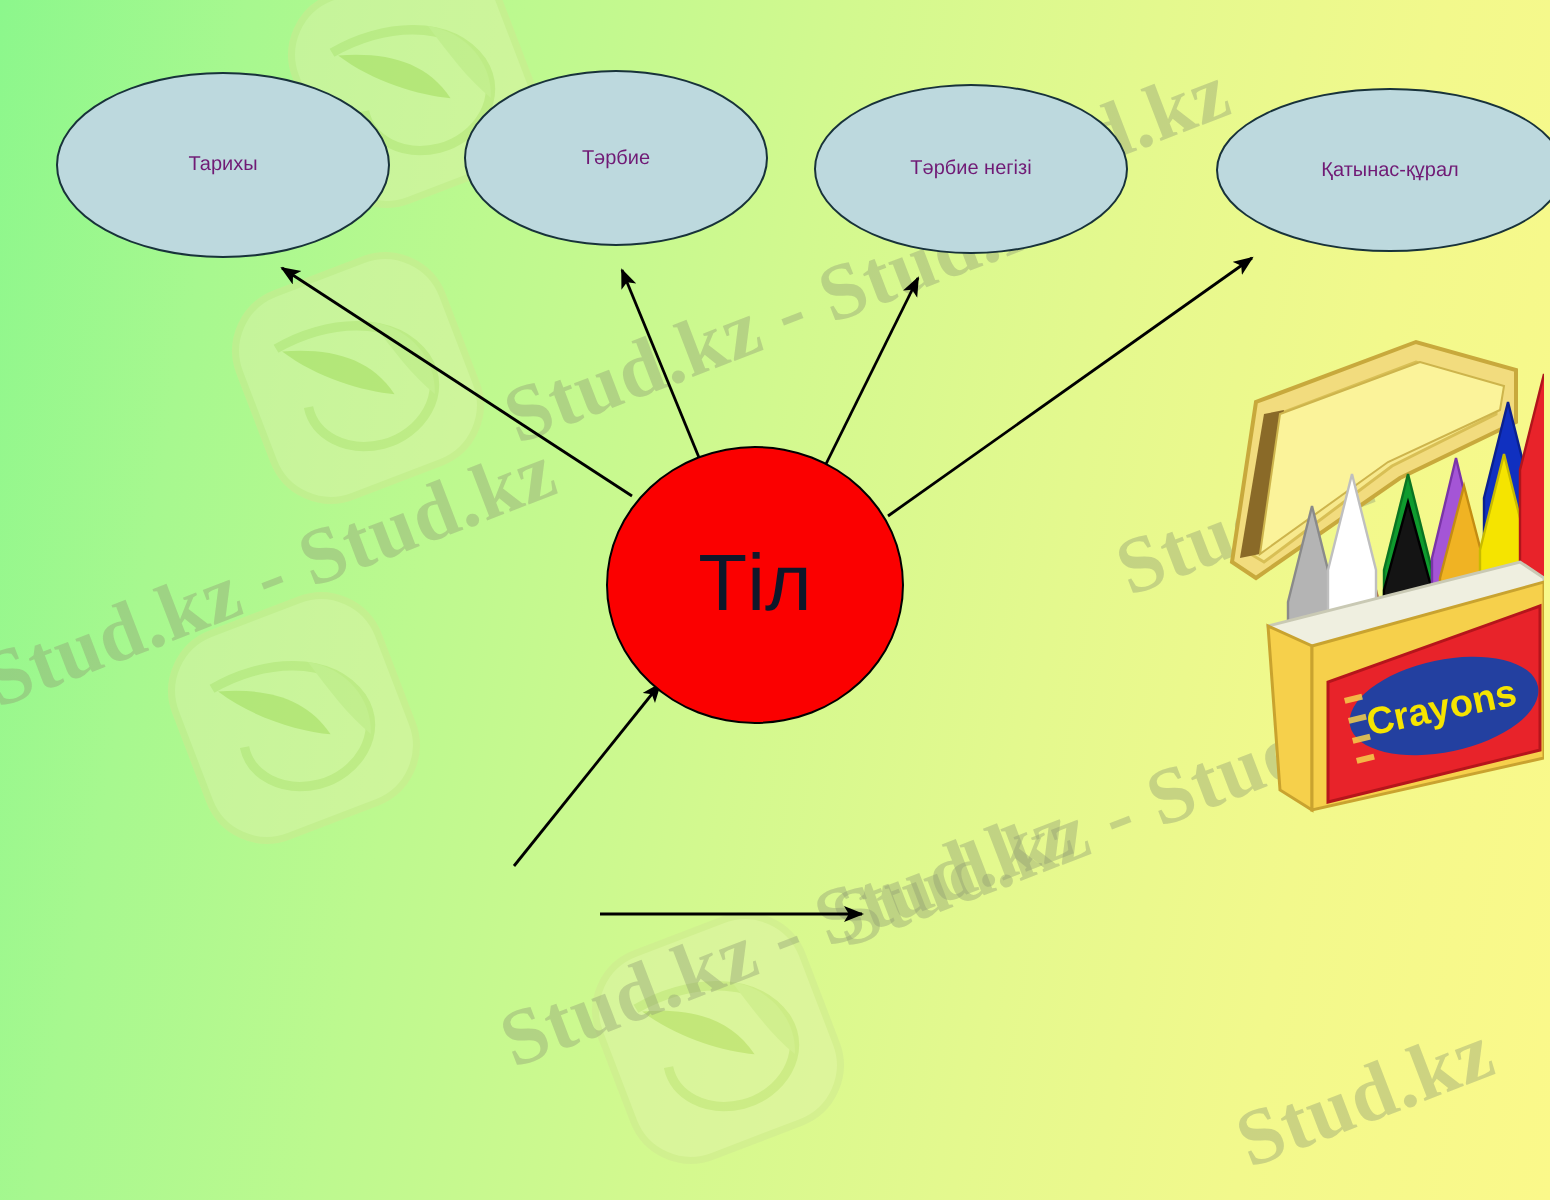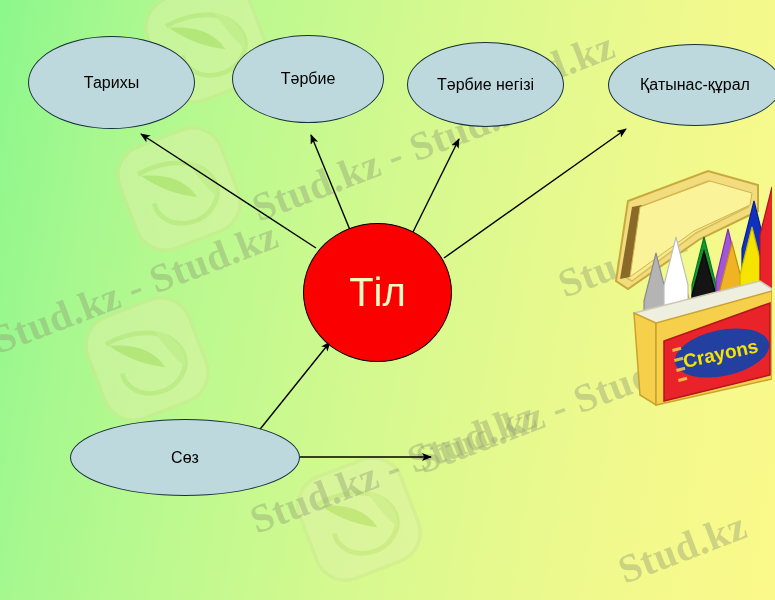--- a/index.html
+++ b/index.html
@@ -61,34 +61,34 @@
   }
   .node {
     position: absolute;
     box-sizing: border-box;
     display: flex;
     align-items: center;
     justify-content: center;
     border-radius: 50%;
     border: 1.3px solid #18323a;
     background: #bdd9de;
-    color: #000000;
-    font-size: 16px;
+    color: #701a75;
+    font-size: 10px;
     white-space: nowrap;
   }
   .node-center {
     position: absolute;
     box-sizing: border-box;
     display: flex;
     align-items: center;
     justify-content: center;
     border-radius: 50%;
     border: 1.3px solid #000;
     background: #fb0000;
-    color: #fef9c3;
+    color: #0f172a;
     font-size: 40px;
   }
   .clip-right {
     overflow: visible;
   }
 
   
   .crayons {
     position: absolute;
     z-index: 4;
@@ -216,23 +216,20 @@
     </div>
 
     <div class="node" style="left:407px; top:42px; width:157px; height:85px;">
       <span>Тәрбие негізі</span>
     </div>
 
     <div class="node clip-right" style="left:608px; top:44px; width:174px; height:82px;">
       <span>Қатынас-құрал</span>
     </div>
 
-    <div class="node" style="left:70px; top:419px; width:230px; height:77px;">
-      <span>Сөз</span>
-    </div>
 
 
     <div class="node-center" style="left:303px; top:223px; width:149px; height:139px;">
       <span>Тіл</span>
     </div>
 
   </div>
 </div>
 
 </body></html>

